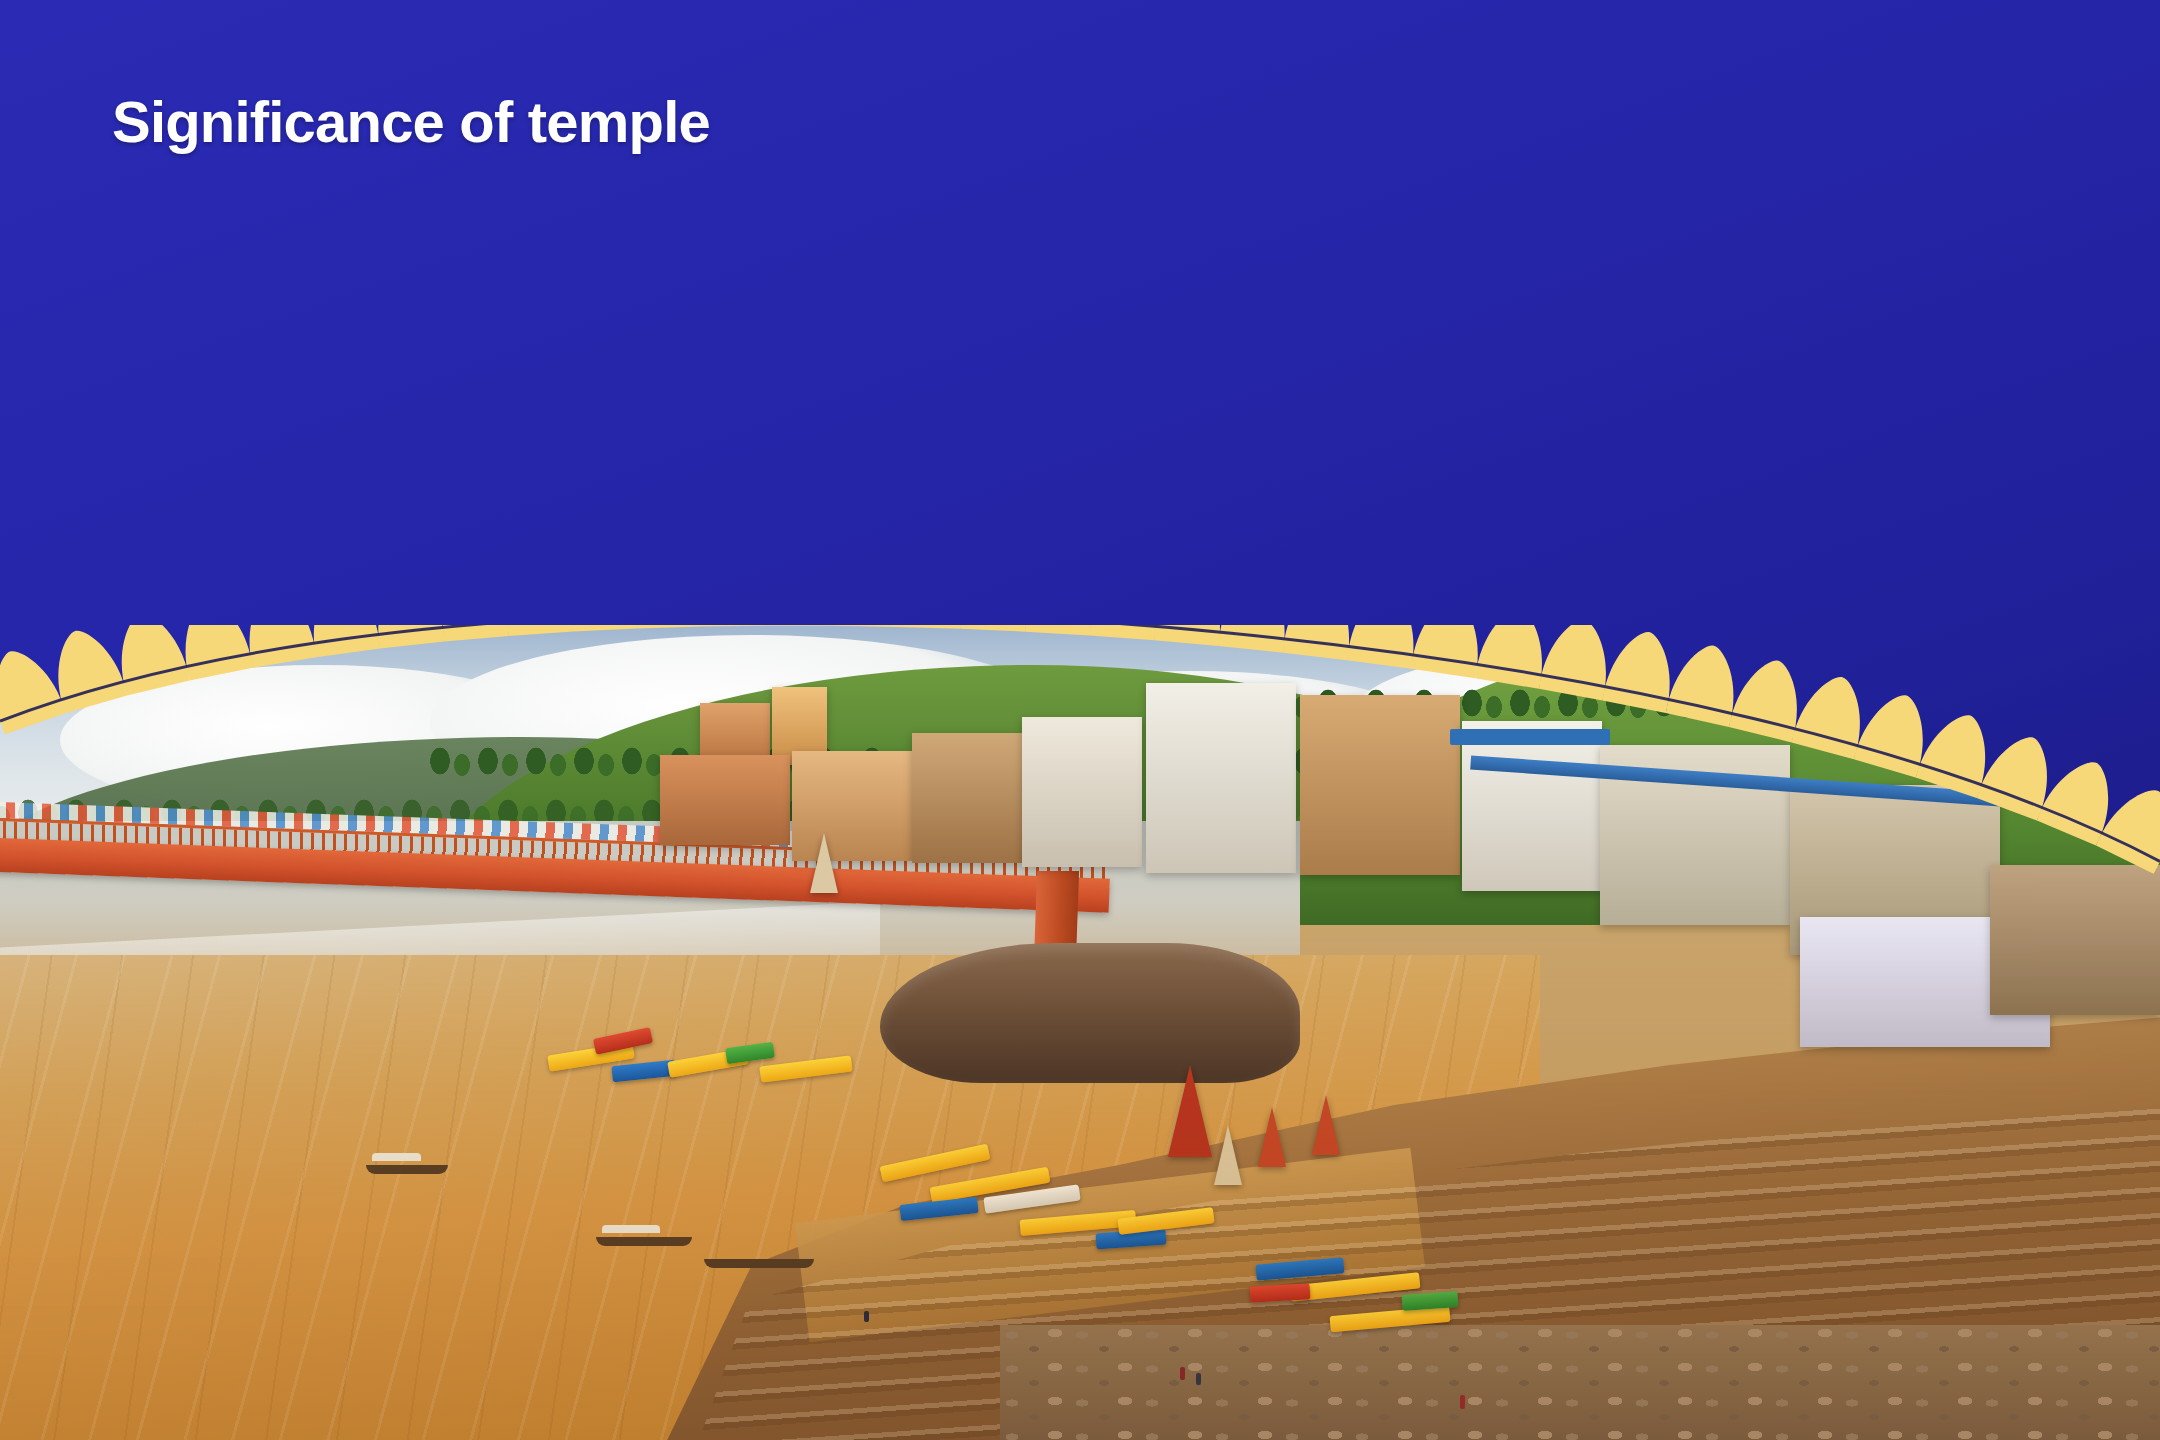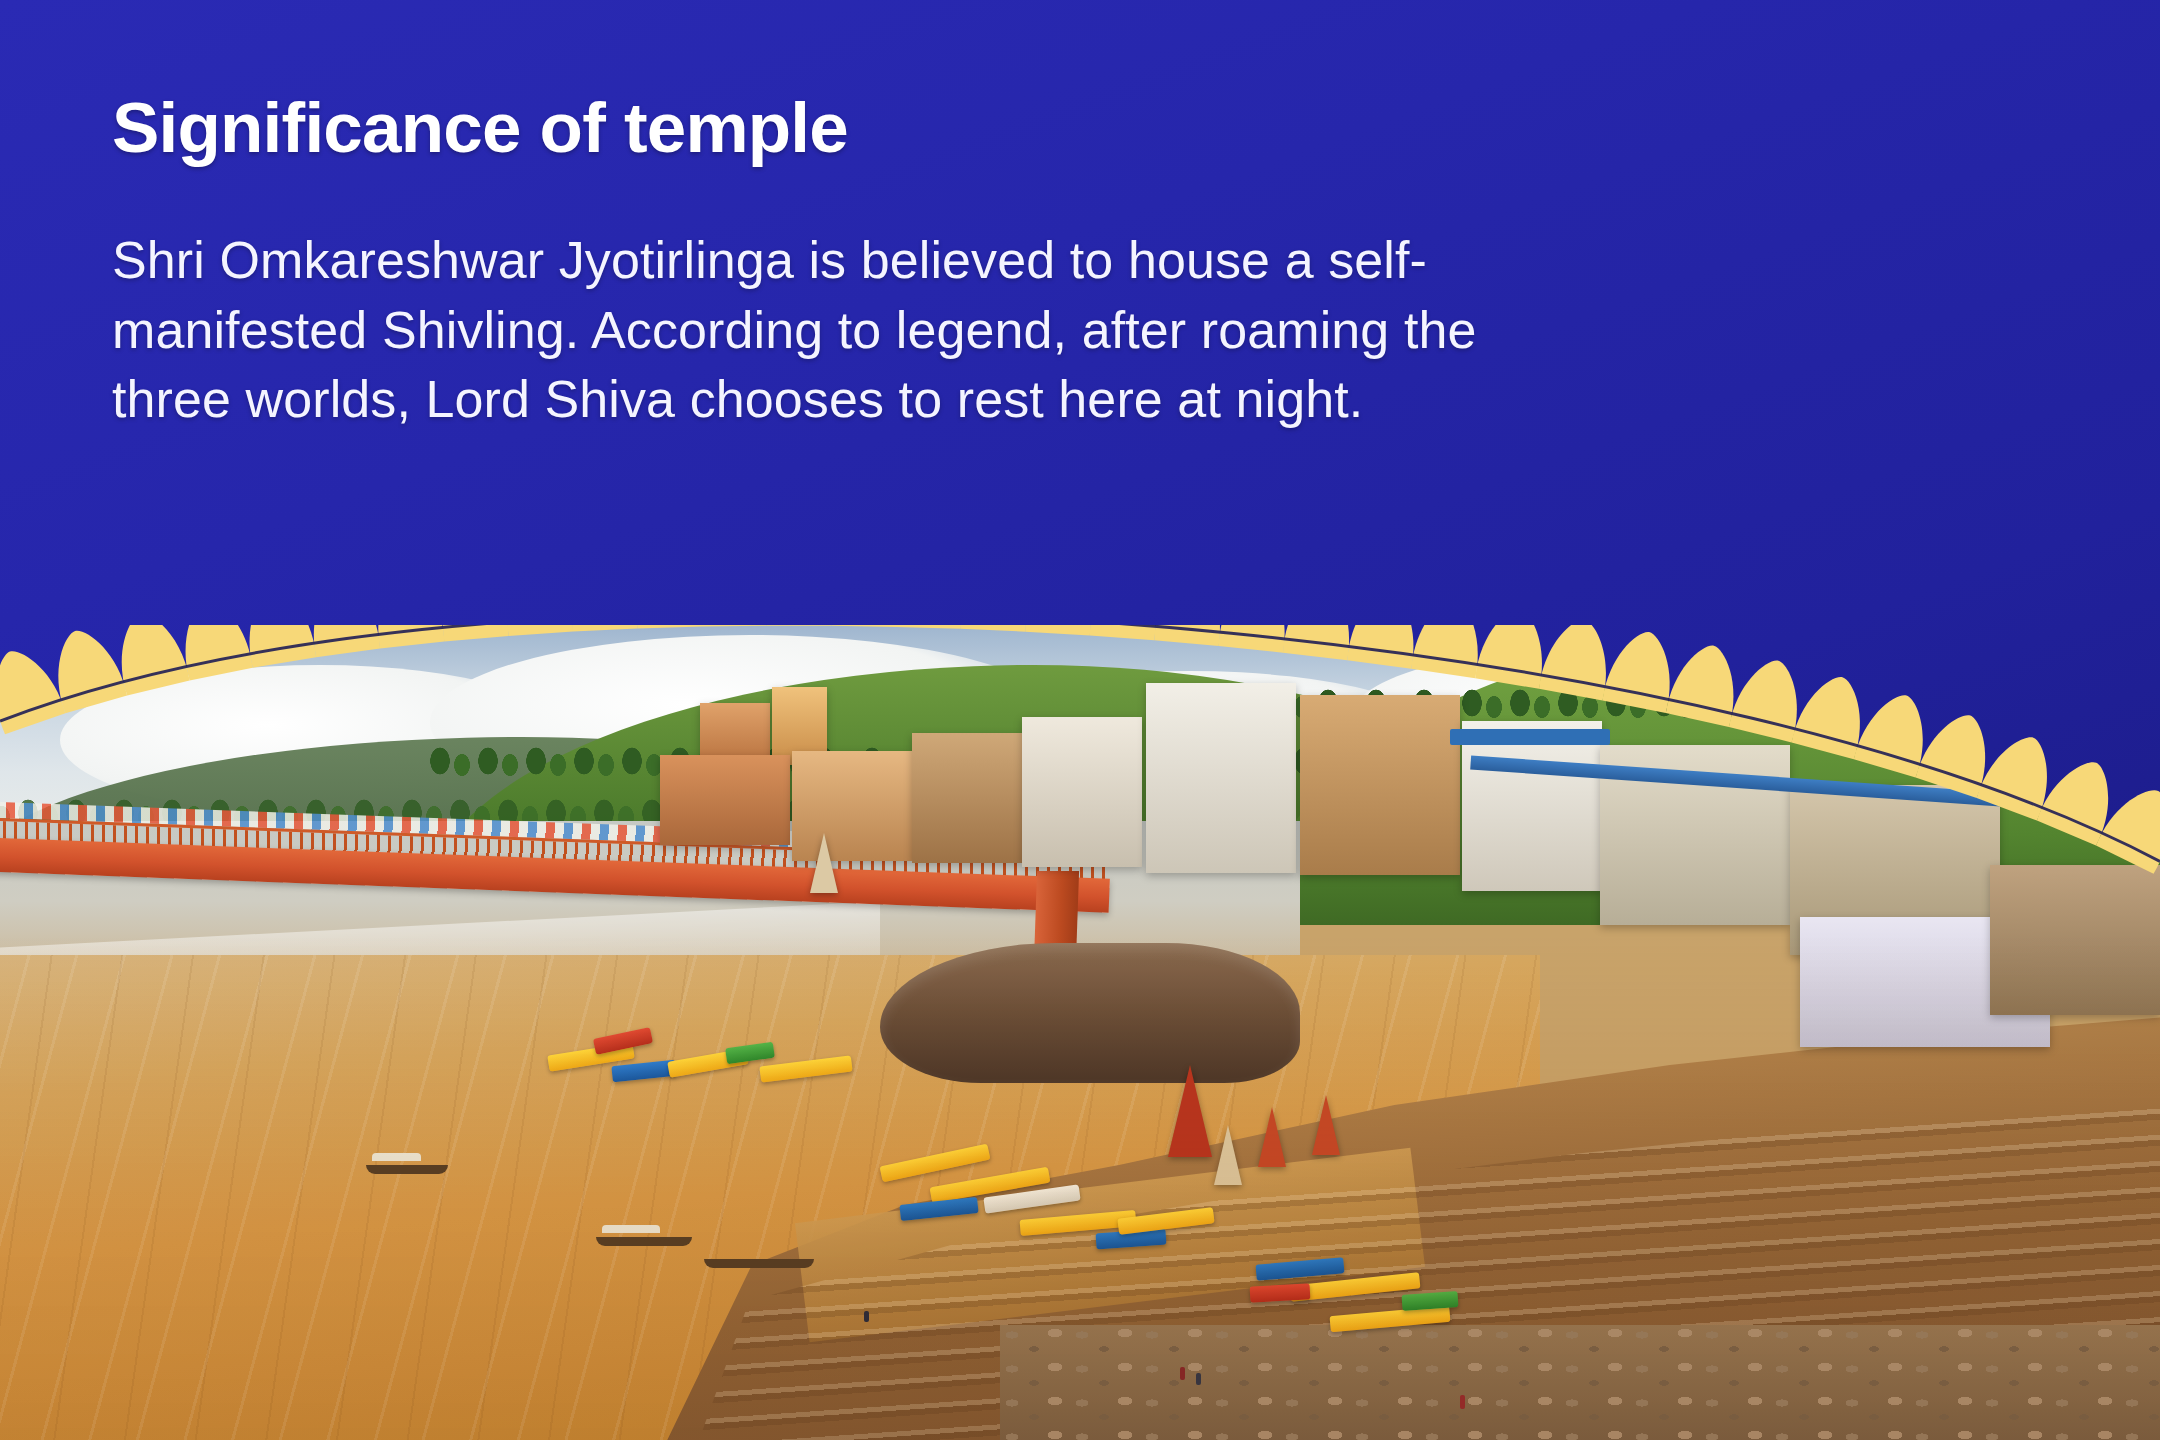--- a/index.html
+++ b/index.html
@@ -20,21 +20,21 @@
   
   #text-block {
     position: absolute;
     left: 112px;
     top: 92px;
     width: 1860px;
     z-index: 40;
   }
   #page-title {
     margin: 0 0 62px 0;
-    font-size: 71px;
+    font-size: 58px;
     line-height: 1.02;
     font-weight: 700;
     letter-spacing: -0.8px;
     color: #ffffff;
     text-shadow: 0 2px 4px rgba(0,0,0,.30);
   }
   #body-paragraph {
     margin: 0;
     width: 1835px;
     font-size: 52px;
@@ -252,25 +252,20 @@
   }
 </style>
 </head>
 <body>
 
 <div id="slide">
 
   <div id="text-block">
     <h1 id="page-title">Significance of temple</h1>
 
-    <div id="body-paragraph">
-      <span class="ln">Shri Omkareshwar Jyotirlinga is believed to house a self-</span>
-      <span class="ln">manifested Shivling. According to legend, after roaming the</span>
-      <span class="ln">three worlds, Lord Shiva chooses to rest here at night.</span>
-    </div>
   </div>
 
   <div id="photo-frame">
 
     <svg width="0" height="0" style="position:absolute" aria-hidden="true">
       <defs>
         <clipPath id="archClip" clipPathUnits="objectBoundingBox">
           <path d="M0,0.118
                    C0.16,-0.045 0.42,-0.030 0.57,0.010
                    C0.74,0.055 0.90,0.150 1,0.290

